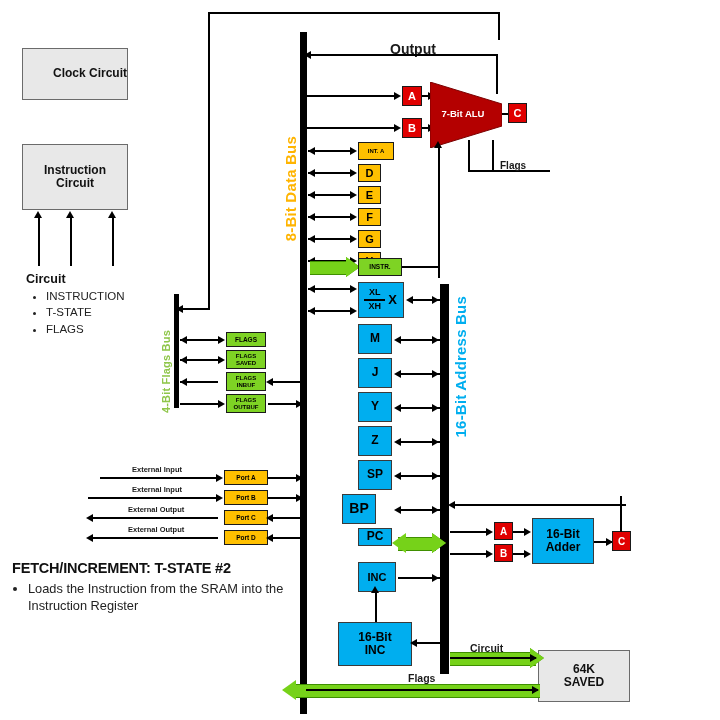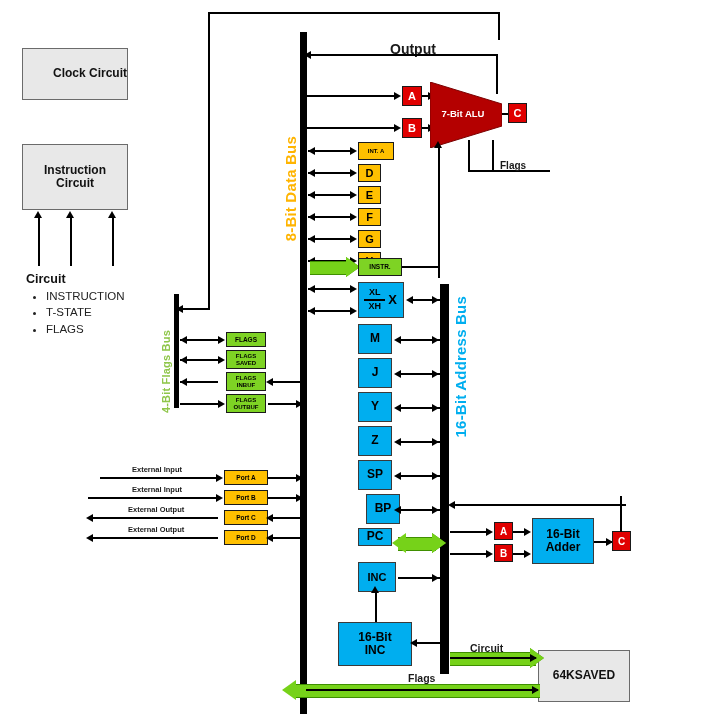--- a/index.html
+++ b/index.html
@@ -213,21 +213,21 @@
   <div class="abs box cyan" style="left:358px;top:426px;width:34px;height:30px;font-size:12px;">Z</div>
   <div class="hline" style="left:396px;top:441px;width:44px;"></div>
   <div class="ar ar-r" style="left:432px;top:437.5px;"></div>
   <div class="ar ar-l" style="left:394px;top:437.5px;"></div>
 
   <div class="abs box cyan" style="left:358px;top:460px;width:34px;height:30px;font-size:12px;">SP</div>
   <div class="hline" style="left:396px;top:475px;width:44px;"></div>
   <div class="ar ar-r" style="left:432px;top:471.5px;"></div>
   <div class="ar ar-l" style="left:394px;top:471.5px;"></div>
 
-  <div class="abs box cyan" style="left:366px;top:494px;width:34px;height:30px;font-size:12px;">BP</div>
+  <div class="abs box cyan" style="left:342px;top:494px;width:34px;height:30px;font-size:14px;">BP</div>
   <div class="hline" style="left:396px;top:509px;width:44px;"></div>
   <div class="ar ar-r" style="left:432px;top:505.5px;"></div>
   <div class="ar ar-l" style="left:394px;top:505.5px;"></div>
 
   <div class="abs box cyan" style="left:358px;top:528px;width:34px;height:18px;font-size:12px;">PC</div>
   <div class="gbar" style="left:398px;top:537px;width:38px;height:12px;"></div>
   <div class="ghead" style="left:432px;top:533px;"></div>
   <div class="ghead-l" style="left:392px;top:533px;"></div>
 
   <div class="abs box cyan" style="left:358px;top:562px;width:38px;height:30px;font-size:11px;">INC</div>
@@ -320,31 +320,37 @@
   <div class="hline" style="left:268px;top:517px;width:34px;"></div>
   <div class="ar ar-l" style="left:266px;top:513.5px;"></div>
 
   <div class="abs box orange" style="left:224px;top:530px;width:44px;height:15px;font-size:6.5px;">Port D</div>
   <div class="hline" style="left:88px;top:537px;width:130px;"></div>
   <div class="ar ar-l" style="left:86px;top:533.5px;"></div>
   <div class="smalltxt" style="left:128px;top:525px;font-size:7.5px;">External Output</div>
   <div class="hline" style="left:268px;top:537px;width:34px;"></div>
   <div class="ar ar-l" style="left:266px;top:533.5px;"></div>
 
-  <div class="abs box gray" style="left:538px;top:650px;width:92px;height:52px;font-size:12px;flex-direction:row;">
+  <div class="abs box gray" style="left:538px;top:650px;width:92px;height:52px;font-size:12px;flex-direction:column;">
     <span>64K</span>
     <span>SAVED</span>
   </div>
 
   <div class="gbar" style="left:450px;top:652px;width:86px;height:12px;"></div>
   <div class="ghead" style="left:530px;top:648px;"></div>
   <div class="hline" style="left:450px;top:657px;width:86px;"></div>
   <div class="ar ar-r" style="left:530px;top:653.5px;"></div>
   <div class="txt" style="left:470px;top:642px;font-size:10.5px;">Circuit</div>
 
   <div class="gbar" style="left:296px;top:684px;width:244px;height:12px;"></div>
   <div class="ghead-l" style="left:282px;top:680px;"></div>
   <div class="hline" style="left:306px;top:689px;width:232px;"></div>
   <div class="ar ar-r" style="left:532px;top:685.5px;"></div>
   <div class="txt" style="left:408px;top:672px;font-size:10.5px;">Flags</div>
 
+  <div id="caption">
+    <div id="cap-title">FETCH/INCREMENT: T-STATE #2</div>
+    <ul id="cap-list">
+      <li>Loads the Instruction from the SRAM into the Instruction Register</li>
+    </ul>
+  </div>
 
 </div>
 
 </body></html>

